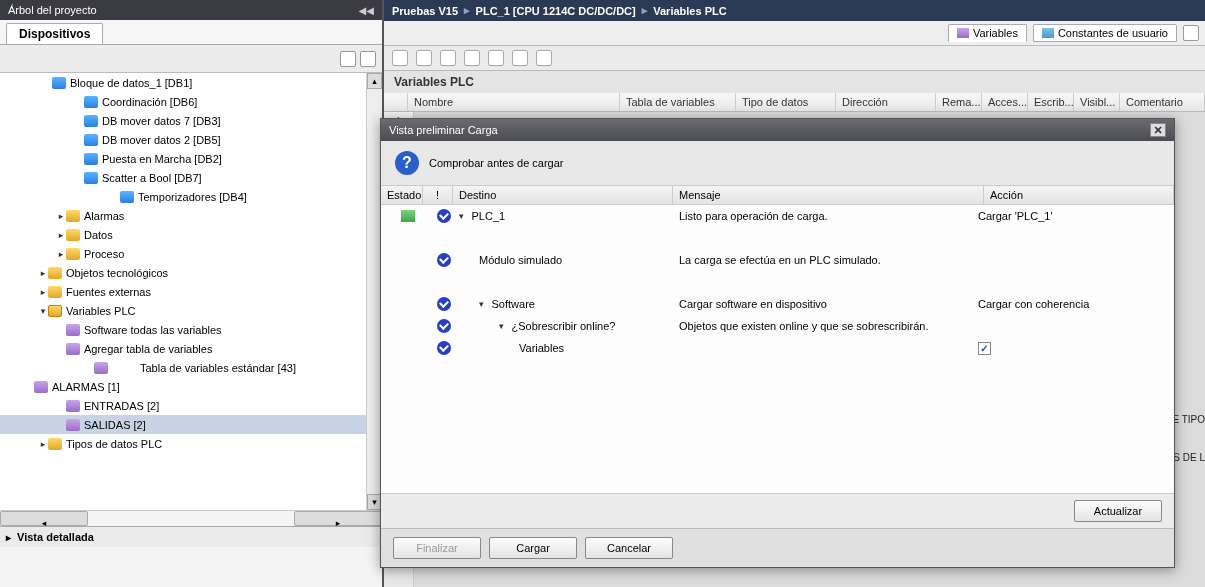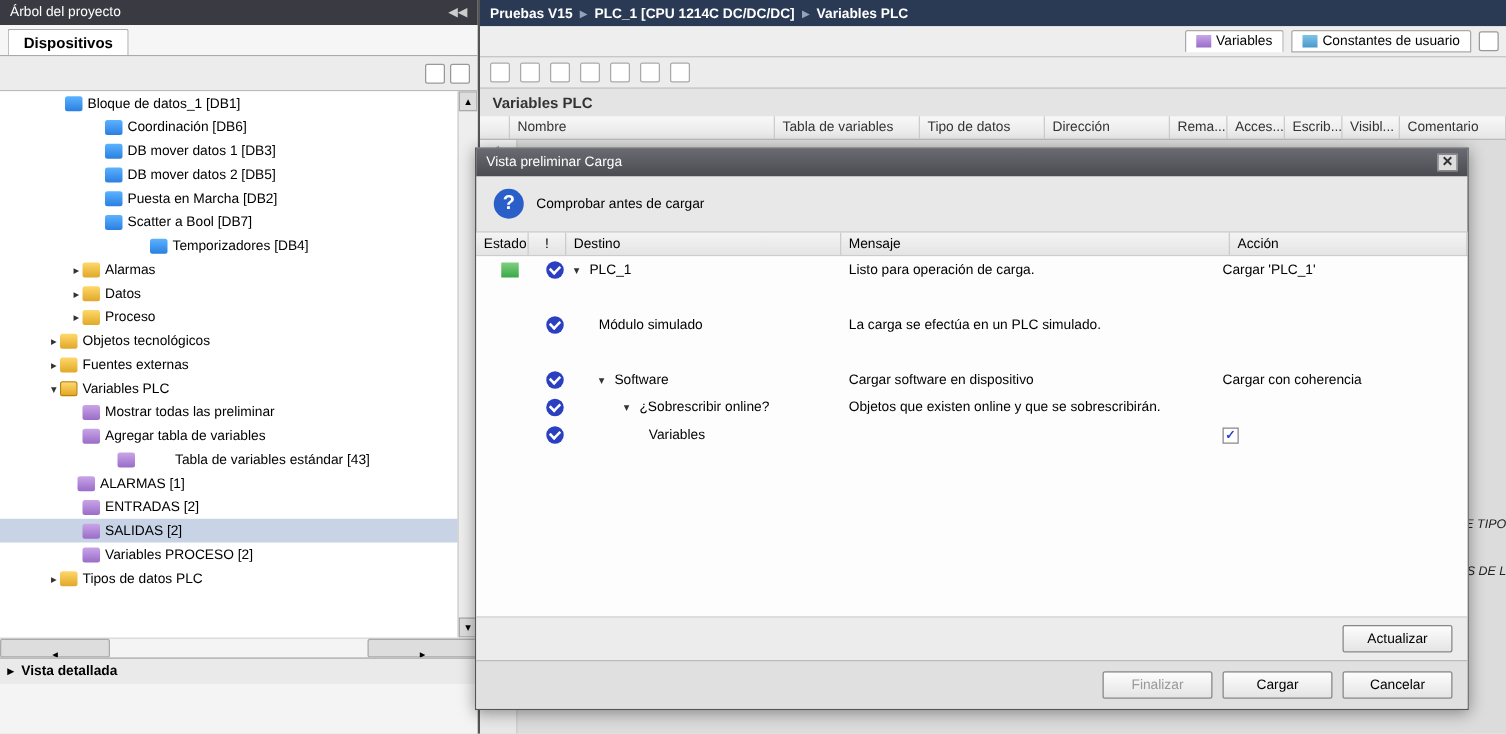--- a/index.html
+++ b/index.html
@@ -45,21 +45,21 @@
 .mini-icon.const{background:linear-gradient(#7fc3e8,#4b99c9);}
 .subtoolbar{display:flex;align-items:center;gap:8px;padding:4px 8px;background:#ececec;border-bottom:1px solid #bbb;}
 .tbicon{width:16px;height:16px;border:1px solid #aaa;background:#fff;border-radius:2px;}
 .section-title{padding:4px 10px;font-weight:bold;font-size:12px;color:#333;background:#e4e4e4;}
 .table-header{display:flex;background:linear-gradient(#f8f8f8,#e6e6e6);border-bottom:1px solid #bbb;}
 .th{padding:3px 6px;border-right:1px solid #ccc;font-size:11px;color:#333;}
 .th.num{width:24px;text-align:center;}
 .rows-area{display:flex;flex:1;position:relative;overflow:hidden;}
 .rownums{width:30px;background:linear-gradient(#f4f4f4,#e8e8e8);border-right:1px solid #ccc;}
 .rownum{height:19px;text-align:center;font-size:10px;color:#555;border-bottom:1px solid #ddd;line-height:19px;}
-.edge-text{position:absolute;right:0;font-size:10px;color:#222;background:transparent;font-style:italic;}
+.edge-text{position:absolute;right:0;font-size:10px;color:#222;background:transparent;}
 
 
 .dialog{position:absolute;left:380px;top:118px;width:795px;height:450px;background:#e8e8e8;border:1px solid #555;box-shadow:0 2px 12px rgba(0,0,0,0.4);display:flex;flex-direction:column;}
 .dialog-title{background:linear-gradient(#6a6a72,#4b4b52);color:#fff;padding:4px 8px;font-size:12px;display:flex;justify-content:space-between;align-items:center;}
 .close-btn{width:16px;height:14px;background:#ddd;border:1px solid #888;color:#333;text-align:center;line-height:12px;font-weight:bold;cursor:pointer;font-size:11px;}
 .dialog-subtitle{display:flex;align-items:center;gap:10px;padding:10px 14px;}
 .qmark{width:24px;height:24px;border-radius:50%;background:#2a5fc9;color:#fff;font-weight:bold;text-align:center;line-height:24px;font-size:16px;}
 .dlg-cols{display:flex;background:linear-gradient(#f4f4f4,#e4e4e4);border-top:1px solid #ccc;border-bottom:1px solid #ccc;}
 .dlg-col{padding:3px 6px;border-right:1px solid #ccc;font-size:11px;}
 .dlg-body{flex:1;background:#fdfdfd;overflow:auto;position:relative;}
@@ -68,21 +68,21 @@
 .warn-cell{width:30px;display:flex;justify-content:center;}
 .dest-cell{width:220px;display:flex;align-items:center;gap:4px;}
 .msg-cell{flex:1;}
 .act-cell{width:190px;display:flex;align-items:center;gap:4px;}
 .check-icon{width:14px;height:14px;border-radius:50%;background:#2a40c0;position:relative;}
 .check-icon::after{content:"";position:absolute;left:3px;top:3px;width:6px;height:4px;border-left:2px solid #fff;border-bottom:2px solid #fff;transform:rotate(-45deg);}
 .dl-icon{width:14px;height:12px;background:linear-gradient(#7fd080,#3aa847);position:relative;}
 .chev{font-size:9px;color:#333;margin-right:4px;}
 .checkbox{width:13px;height:13px;border:1px solid #888;background:#fff;display:inline-flex;align-items:center;justify-content:center;}
 .checkbox.checked::after{content:"✓";font-size:10px;color:#2a40c0;font-weight:bold;}
-.dlg-footer{display:flex;justify-content:flex-end;align-items:center;gap:8px;padding:8px 12px;background:#e0e0e0;border-top:1px solid #bbb;}
+.dlg-footer{display:flex;align-items:center;gap:8px;padding:8px 12px;background:#e0e0e0;border-top:1px solid #bbb;}
 .btn{min-width:88px;padding:4px 10px;background:linear-gradient(#fdfdfd,#e4e4e4);border:1px solid #888;border-radius:2px;text-align:center;cursor:pointer;}
 .btn.disabled{color:#999;}
 .upd-row{display:flex;justify-content:flex-end;padding:6px 12px;border-top:1px solid #ccc;background:#ececec;}
 </style>
 </head>
 <body>
 
 <div class="left-panel">
   <div class="left-header">
     <span>Árbol del proyecto</span>
@@ -104,21 +104,21 @@
           <span>Bloque de datos_1 [DB1]</span>
         </div>
         <div class="tree-row" style="padding-left: 74px;">
           <span class="expander"></span>
           <span class="node-icon icon-db"></span>
           <span>Coordinación [DB6]</span>
         </div>
         <div class="tree-row" style="padding-left: 74px;">
           <span class="expander"></span>
           <span class="node-icon icon-db"></span>
-          <span>DB mover datos 1 [DB3]</span>
+          <span>DB mover datos 7 [DB3]</span>
         </div>
         <div class="tree-row" style="padding-left: 74px;">
           <span class="expander"></span>
           <span class="node-icon icon-db"></span>
           <span>DB mover datos 2 [DB5]</span>
         </div>
         <div class="tree-row" style="padding-left: 74px;">
           <span class="expander"></span>
           <span class="node-icon icon-db"></span>
           <span>Puesta en Marcha [DB2]</span>
@@ -159,51 +159,46 @@
           <span>Fuentes externas</span>
         </div>
         <div class="tree-row" style="padding-left: 38px;">
           <span class="expander">▾</span>
           <span class="node-icon icon-varfolder"></span>
           <span>Variables PLC</span>
         </div>
         <div class="tree-row" style="padding-left: 56px;">
           <span class="expander"></span>
           <span class="node-icon icon-vartable"></span>
-          <span>Mostrar todas las preliminar</span>
+          <span>Software todas las variables</span>
         </div>
         <div class="tree-row" style="padding-left: 56px;">
           <span class="expander"></span>
           <span class="node-icon icon-vartable"></span>
           <span>Agregar tabla de variables</span>
         </div>
         <div class="tree-row" style="padding-left: 56px; gap: 28px;">
           <span class="expander"></span>
           <span class="node-icon icon-vartable"></span>
           <span>Tabla de variables estándar [43]</span>
         </div>
-        <div class="tree-row" style="padding-left: 52px;">
+        <div class="tree-row" style="padding-left: 24px;">
           <span class="expander"></span>
           <span class="node-icon icon-vartable"></span>
           <span>ALARMAS [1]</span>
         </div>
         <div class="tree-row" style="padding-left: 56px;">
           <span class="expander"></span>
           <span class="node-icon icon-vartable"></span>
           <span>ENTRADAS [2]</span>
         </div>
         <div class="tree-row selected" style="padding-left: 56px;">
           <span class="expander"></span>
           <span class="node-icon icon-vartable"></span>
           <span>SALIDAS [2]</span>
-        </div>
-        <div class="tree-row" style="padding-left: 56px;">
-          <span class="expander"></span>
-          <span class="node-icon icon-vartable"></span>
-          <span>Variables PROCESO [2]</span>
         </div>
         <div class="tree-row" style="padding-left: 38px;">
           <span class="expander">▸</span>
           <span class="node-icon icon-folder"></span>
           <span>Tipos de datos PLC</span>
         </div>
       </div>
     <div class="tree-scrollbar">
       <div class="up">▴</div>
       <div class="down">▾</div>

